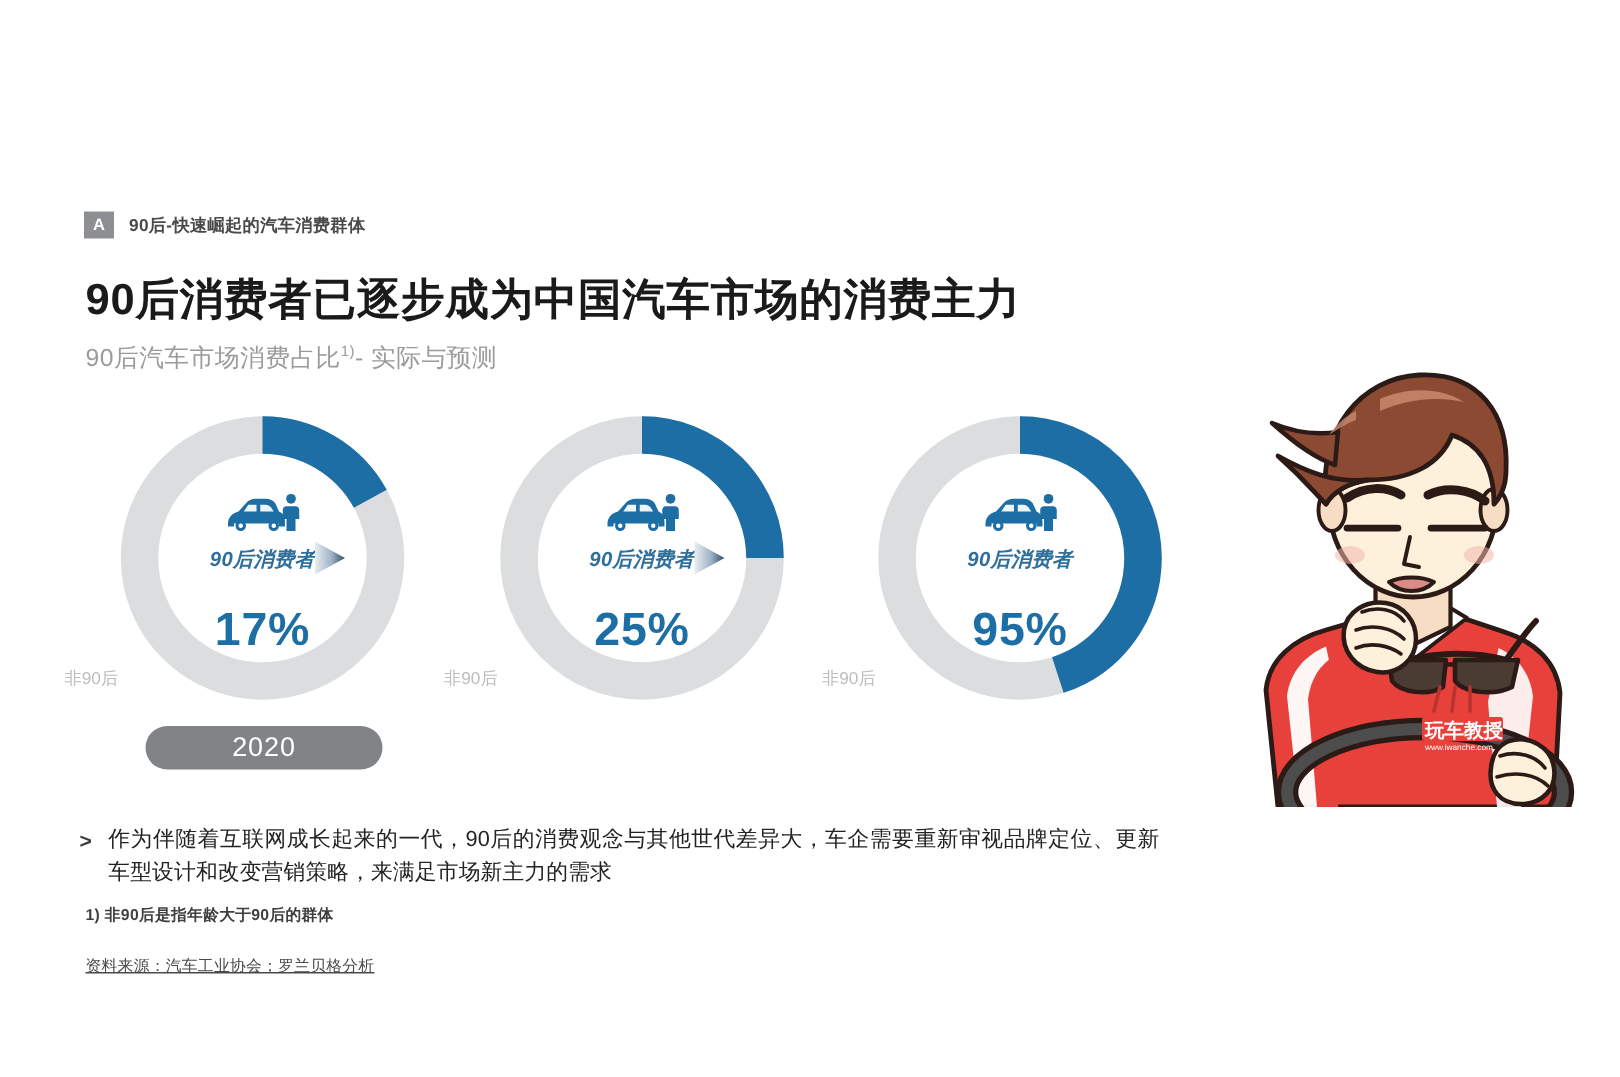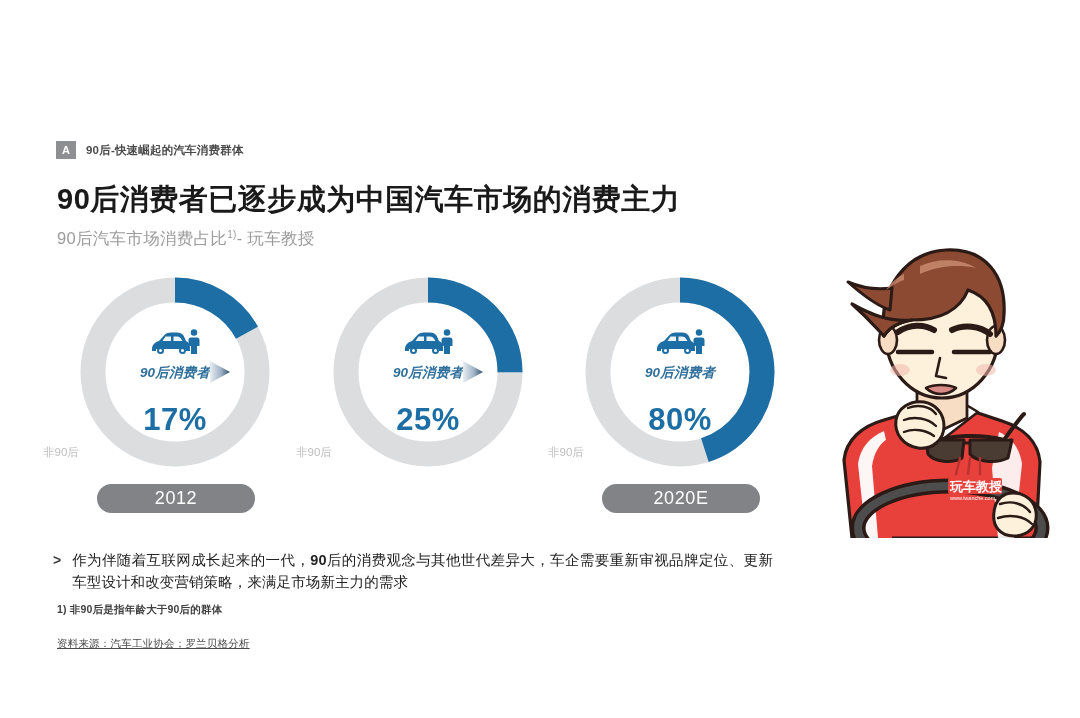--- a/index.html
+++ b/index.html
@@ -186,21 +186,21 @@
     line-height: 22px;
     flex: 0 0 auto;
   }
   .bullet-text {
     font-size: 14.5px;
     color: #232323;
     line-height: 22px;
     letter-spacing: 0.1px;
     text-align: justify;
   }
-  .bullet-text b { font-weight: bold; }
+  .bullet-text b { font-weight: normal; }
 
   
   .footnote {
     position: absolute;
     left: 57px;
     top: 603px;
     font-size: 10.5px;
     color: #3f3f3f;
     font-weight: bold;
     letter-spacing: 0.2px;
@@ -234,21 +234,21 @@
 <div class="slide">
 
   <div class="eyebrow">
     <div class="eyebrow-badge">A</div>
     <div class="eyebrow-text">90后-快速崛起的汽车消费群体</div>
   </div>
 
   <div class="page-title">90后消费者已逐步成为中国汽车市场的消费主力</div>
 
   <div class="page-subtitle">
-    <span>90后汽车市场消费占比</span><sup>1)</sup><span>- 玩车教授</span>
+    <span>90后汽车市场消费占比</span><sup>1)</sup><span>- 实际与预测</span>
   </div>
 
   <div class="donuts">
 
     <div class="donut-cell c1">
       <svg class="donut-ring" viewBox="0 0 200 200">
         <circle cx="100" cy="100" r="82" fill="none" stroke="#dcdddf" stroke-width="25"></circle>
         <circle class="arc" cx="100" cy="100" r="82" fill="none" stroke="#1c6ea4" stroke-width="25" stroke-dasharray="87.58760318208343 427.63359200664263" transform="rotate(-90 100 100)"></circle>
       </svg>
       <div class="donut-center">
@@ -260,21 +260,21 @@
           <circle cx="23" cy="45" r="3" fill="#ffffff"></circle>
           <circle cx="67" cy="45" r="7" fill="#1c6ea4"></circle>
           <circle cx="67" cy="45" r="3" fill="#ffffff"></circle>
           <circle cx="90" cy="9" r="6.5" fill="#1c6ea4"></circle>
           <path d="M84 19 L96 19 C99 19 101 21 101 24 L101 36 L96 36 L96 52 L84 52 L84 36 L79 36 L79 24 C79 21 81 19 84 19 Z" fill="#1c6ea4"></path>
         </svg>
         <div class="donut-seg-label">90后消费者</div>
         <div class="donut-value">17%</div>
       </div>
       <div class="donut-outer-label">非90后</div>
-      <div class="year-pill">2012</div>
+      <div class="year-pill">2020</div>
     </div>
 
     <svg class="arrow a1" viewBox="0 0 24 28" style="top:86px;left:208px;">
       <defs>
         <linearGradient id="agrad1" x1="0" y1="0" x2="1" y2="0">
           <stop offset="0%" stop-color="#e9edf2"></stop>
           <stop offset="55%" stop-color="#9fb3c6"></stop>
           <stop offset="100%" stop-color="#2f4f66"></stop>
         </linearGradient>
       </defs>
@@ -326,24 +326,23 @@
           <path d="M33 17 L44 17 L44 26 L27 26 Z" fill="#ffffff" opacity="0.92"></path>
           <path d="M49 17 L56 17 C60 17 63 19 65 23 L67 26 L49 26 Z" fill="#ffffff" opacity="0.92"></path>
           <circle cx="23" cy="45" r="7" fill="#1c6ea4"></circle>
           <circle cx="23" cy="45" r="3" fill="#ffffff"></circle>
           <circle cx="67" cy="45" r="7" fill="#1c6ea4"></circle>
           <circle cx="67" cy="45" r="3" fill="#ffffff"></circle>
           <circle cx="90" cy="9" r="6.5" fill="#1c6ea4"></circle>
           <path d="M84 19 L96 19 C99 19 101 21 101 24 L101 36 L96 36 L96 52 L84 52 L84 36 L79 36 L79 24 C79 21 81 19 84 19 Z" fill="#1c6ea4"></path>
         </svg>
         <div class="donut-seg-label">90后消费者</div>
-        <div class="donut-value">80%</div>
+        <div class="donut-value">95%</div>
       </div>
       <div class="donut-outer-label">非90后</div>
-      <div class="year-pill">2020E</div>
     </div>
 
   </div>
 
   <div class="bullet-block">
     <div class="bullet-mark">&gt;</div>
     <div class="bullet-text"><span>作为伴随着互联网成长起来的一代，</span><b>90</b><span>后的消费观念与其他世代差异大，车企需要重新审视品牌定位、更新车型设计和改变营销策略，来满足市场新主力的需求</span></div>
   </div>
 
   <div class="footnote">1) 非90后是指年龄大于90后的群体</div>

